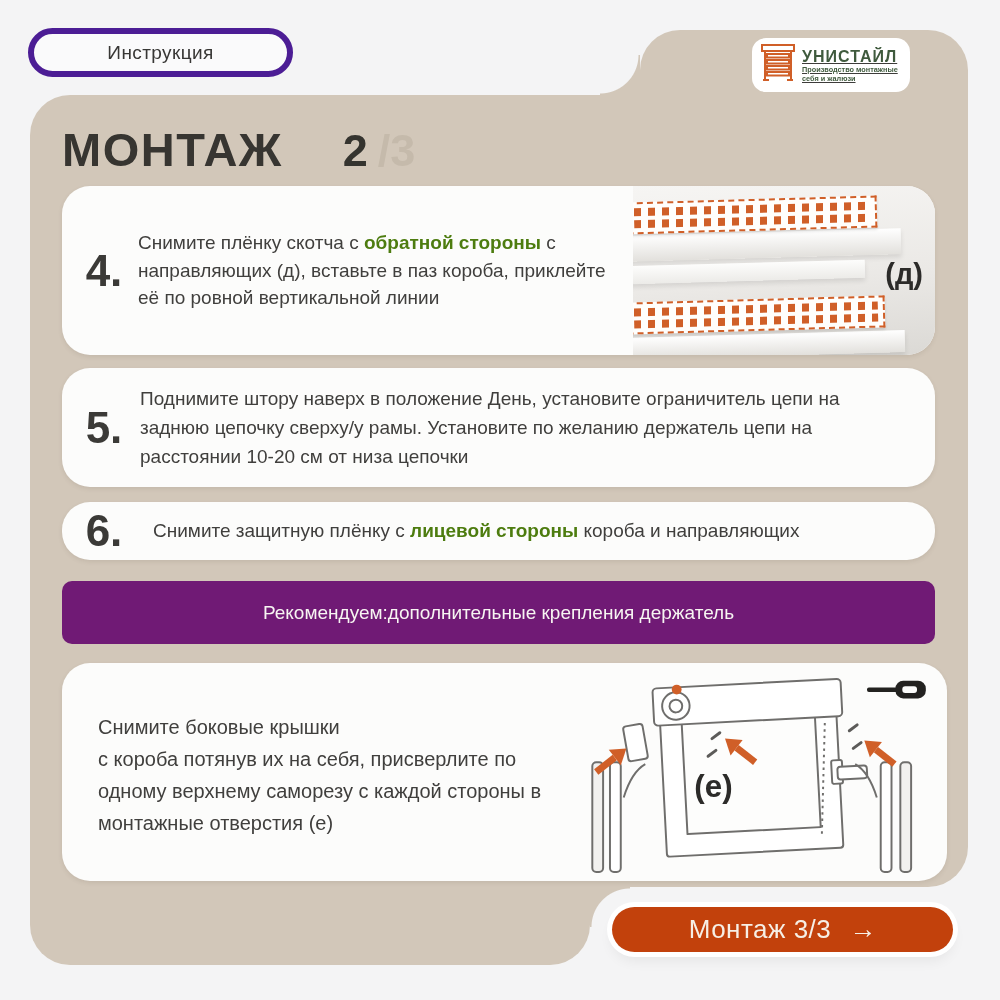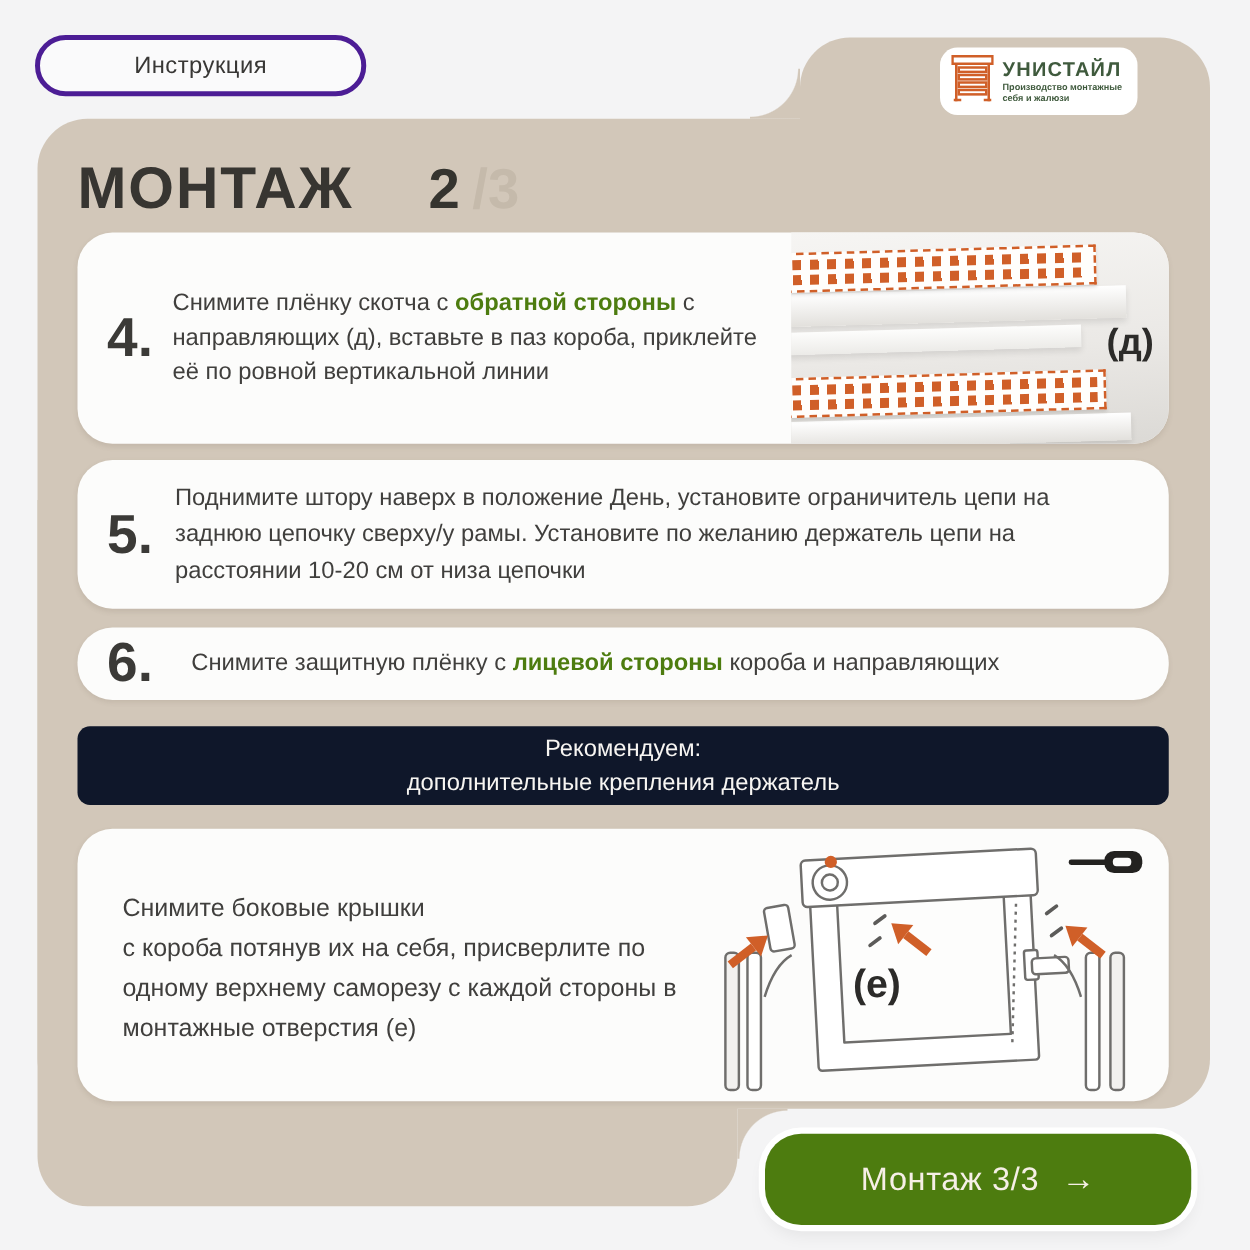--- a/index.html
+++ b/index.html
@@ -13,26 +13,26 @@
               background:#d2c7b9;border-radius:40px 40px 0 0;}
   .panel-foot{position:absolute;left:30px;top:400px;width:560px;height:565px;
               background:#d2c7b9;border-radius:0 0 40px 40px;}
   .fillet-top{position:absolute;left:600px;top:55px;width:40px;height:40px;
               background:radial-gradient(circle at 0 0, rgba(210,199,185,0) 0 38px, #d2c7b9 39px);}
   .fillet-bottom{position:absolute;left:590px;top:887px;width:40px;height:40px;
               background:radial-gradient(circle at 100% 100%, rgba(210,199,185,0) 0 38px, #d2c7b9 39px);}
 
   
   .tag{position:absolute;left:28px;top:28px;width:265px;height:49px;box-sizing:border-box;
-       border:4px solid #4c1d95;border-radius:25px;background:#fafafb;
+       border:6px solid #4c1d95;border-radius:25px;background:#fafafb;
        display:flex;align-items:center;justify-content:center;
        font-size:19px;color:#383735;letter-spacing:.4px;}
   .logo{position:absolute;left:752px;top:38px;width:158px;height:54px;box-sizing:border-box;
         background:#ffffff;border-radius:14px;display:flex;align-items:center;
-        padding:0 8px 0 9px;gap:7px;}
+        padding:0 8px 0 9px;gap:7px;text-decoration:underline;}
   .logo-name{font-size:16px;font-weight:bold;letter-spacing:1px;color:#3f5a3d;line-height:17px;}
   .logo-sub{font-size:7.3px;font-weight:bold;color:#3f5a3d;line-height:9px;}
 
   .title-row{position:absolute;left:62px;top:122px;display:flex;align-items:baseline;gap:10px;}
   .title{font-size:47px;font-weight:bold;letter-spacing:1.5px;color:#373531;}
   .pagenum{margin-left:50px;font-size:45px;font-weight:bold;color:#35342f;}
   .pagerest{font-size:45px;font-weight:bold;color:#c5baab;}
 
   
   .card{position:absolute;left:62px;width:873px;background:#fcfcfb;border-radius:28px;
@@ -58,32 +58,32 @@
   .rail-c{top:148px;height:22px;right:30px;}
   .tape{position:absolute;left:-6px;height:32px;background:#fffefc;border:2px dashed #d05f28;
         box-sizing:border-box;display:flex;flex-direction:column;justify-content:space-evenly;
         padding:0 5px;transform:rotate(-1.6deg);box-shadow:0 2px 3px rgba(0,0,0,.12);}
   .tape-top{top:13px;width:250px;}
   .tape-bottom{top:113px;width:258px;}
   .dashrow{height:8px;background-image:repeating-linear-gradient(90deg,#d05f28 0 7px,transparent 7px 14px);}
   .photo-label{position:absolute;right:12px;top:72px;font-size:29px;font-weight:bold;color:#2c2b29;}
 
   
-  .banner{position:absolute;left:62px;top:581px;width:873px;height:63px;background:#0f172a;
-          border-radius:10px;display:flex;flex-direction:column;align-items:center;justify-content:center;
+  .banner{position:absolute;left:62px;top:581px;width:873px;height:63px;background:#701a75;
+          border-radius:10px;display:flex;align-items:center;justify-content:center;
           color:#f7f5f2;font-size:19px;line-height:27px;font-weight:500;}
 
   
-  .card-final{top:663px;height:218px;}
+  .card-final{top:663px;height:218px;padding-left:12px;}
   .final-text{position:absolute;left:36px;top:48px;width:460px;font-size:20px;line-height:32px;color:#403f3d;}
   .fig-e{position:absolute;right:6px;top:5px;}
 
   
-  .next-btn{position:absolute;left:612px;top:907px;width:341px;height:73px;border-radius:29px;
-            background:#4d7c0f;box-shadow:0 0 0 5px #ffffff,0 8px 14px rgba(0,0,0,.07);
+  .next-btn{position:absolute;left:612px;top:907px;width:341px;height:45px;border-radius:29px;
+            background:#c2410c;box-shadow:0 0 0 5px #ffffff,0 8px 14px rgba(0,0,0,.07);
             display:flex;align-items:center;justify-content:center;gap:18px;cursor:pointer;}
   .next-label{font-size:26px;color:#f6efe6;letter-spacing:.5px;}
   .next-arrow{font-size:27px;color:#f6efe6;}
 </style>
 </head>
 <body>
 
 <div class="page">
 
   <div class="panel-main"></div>

